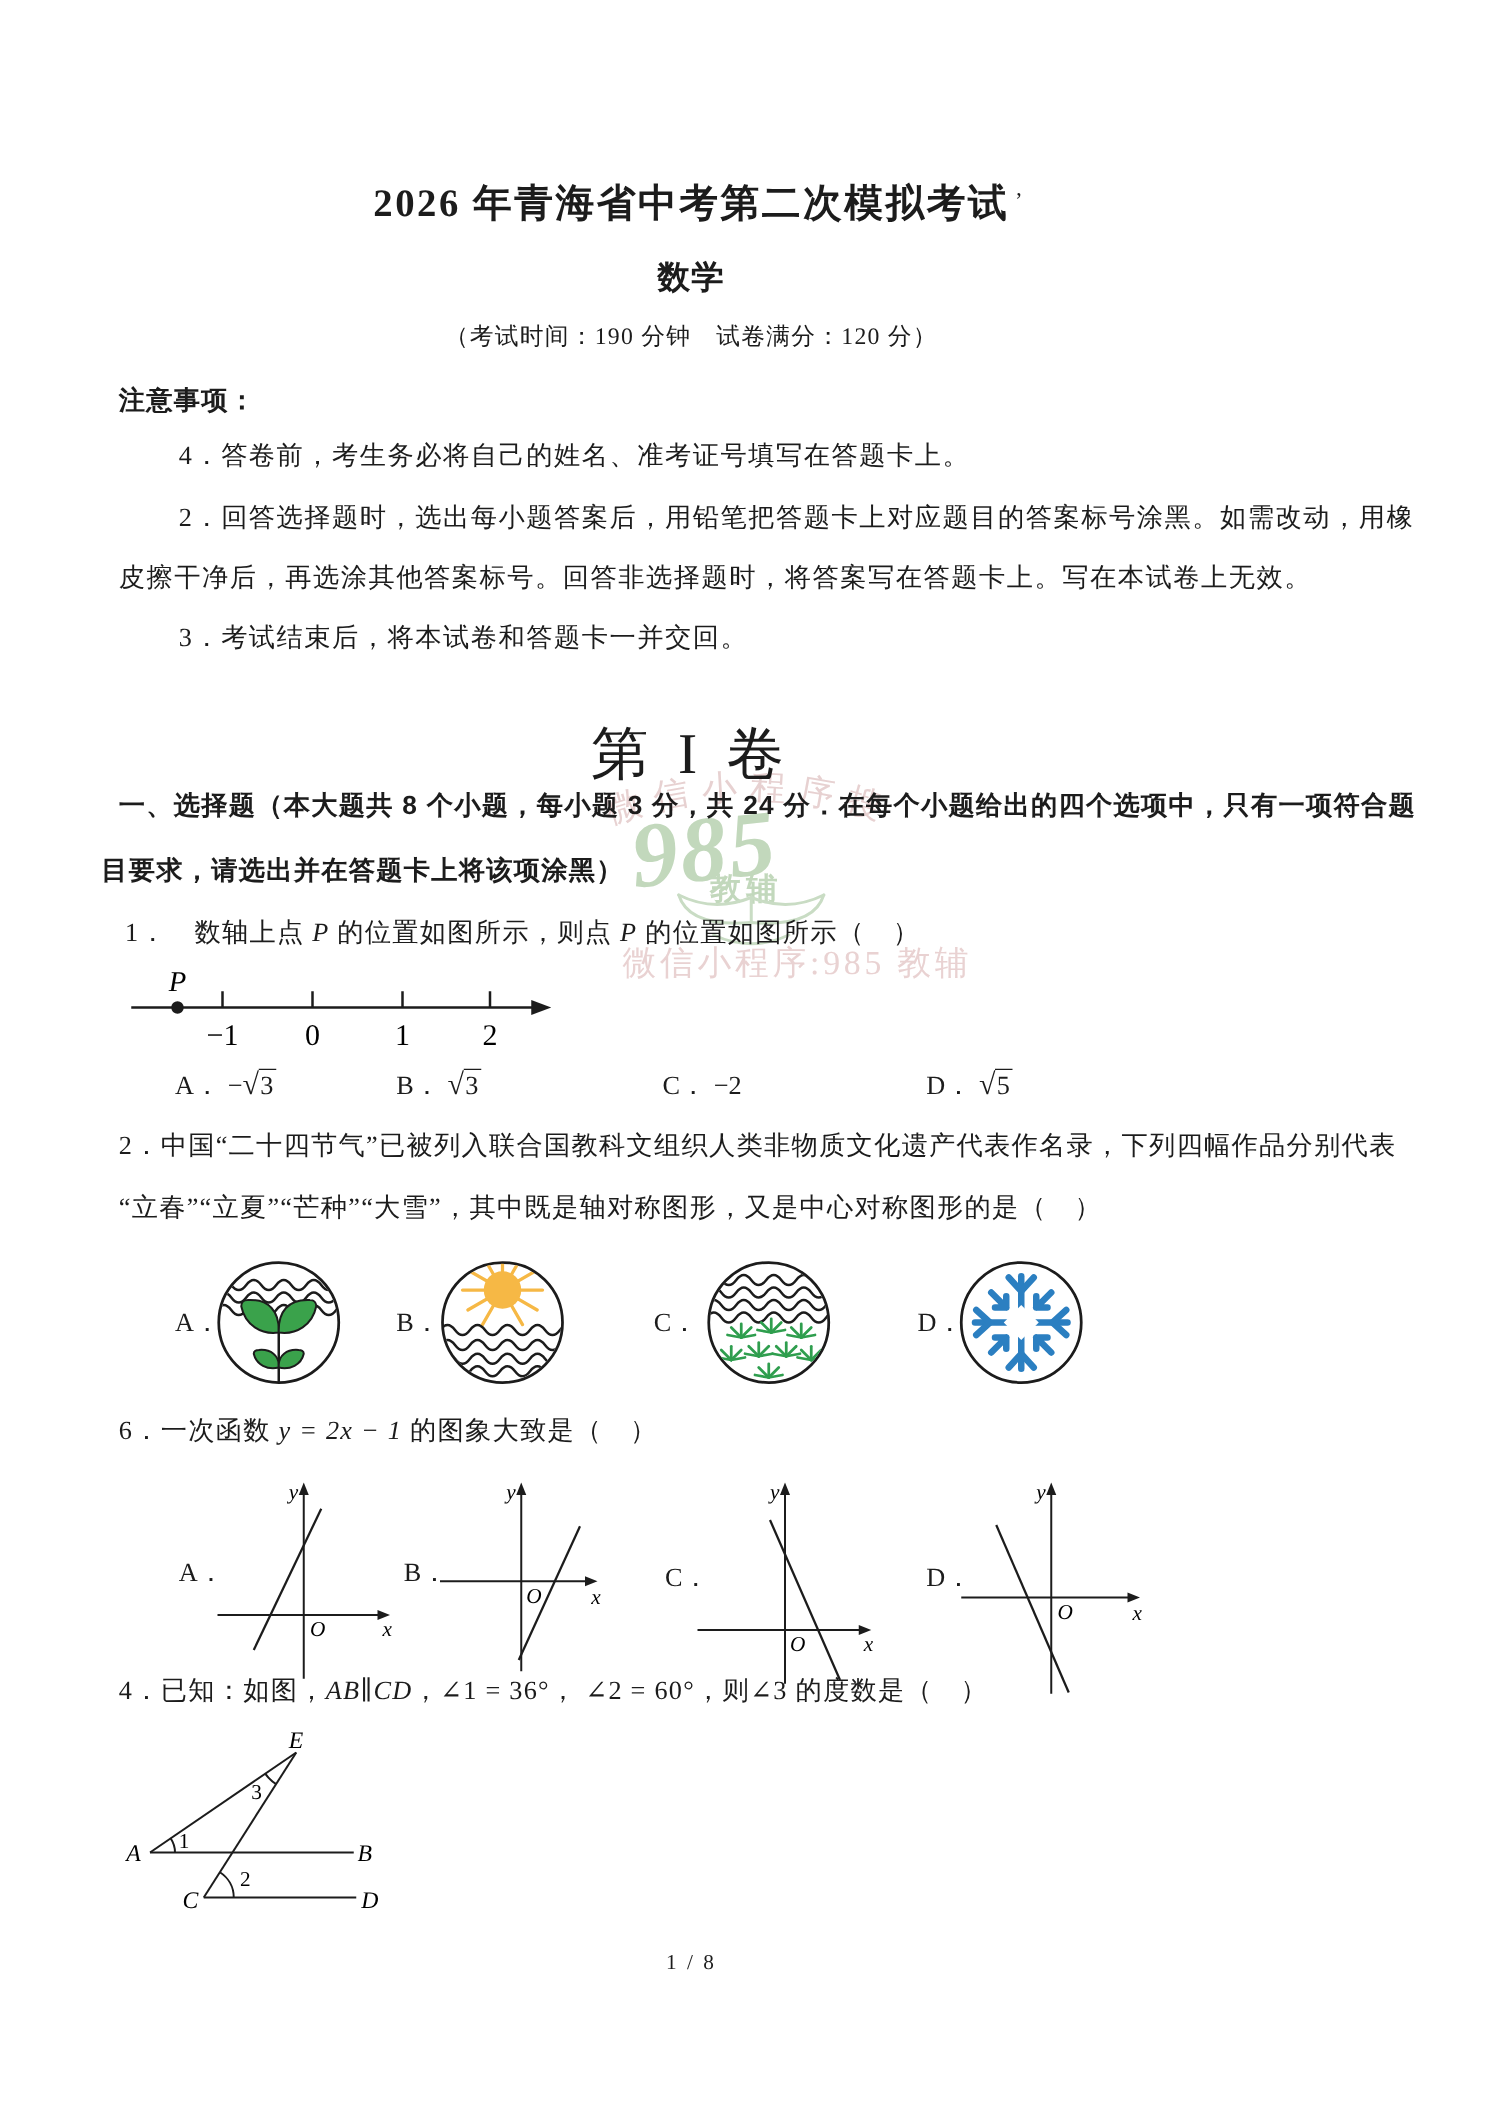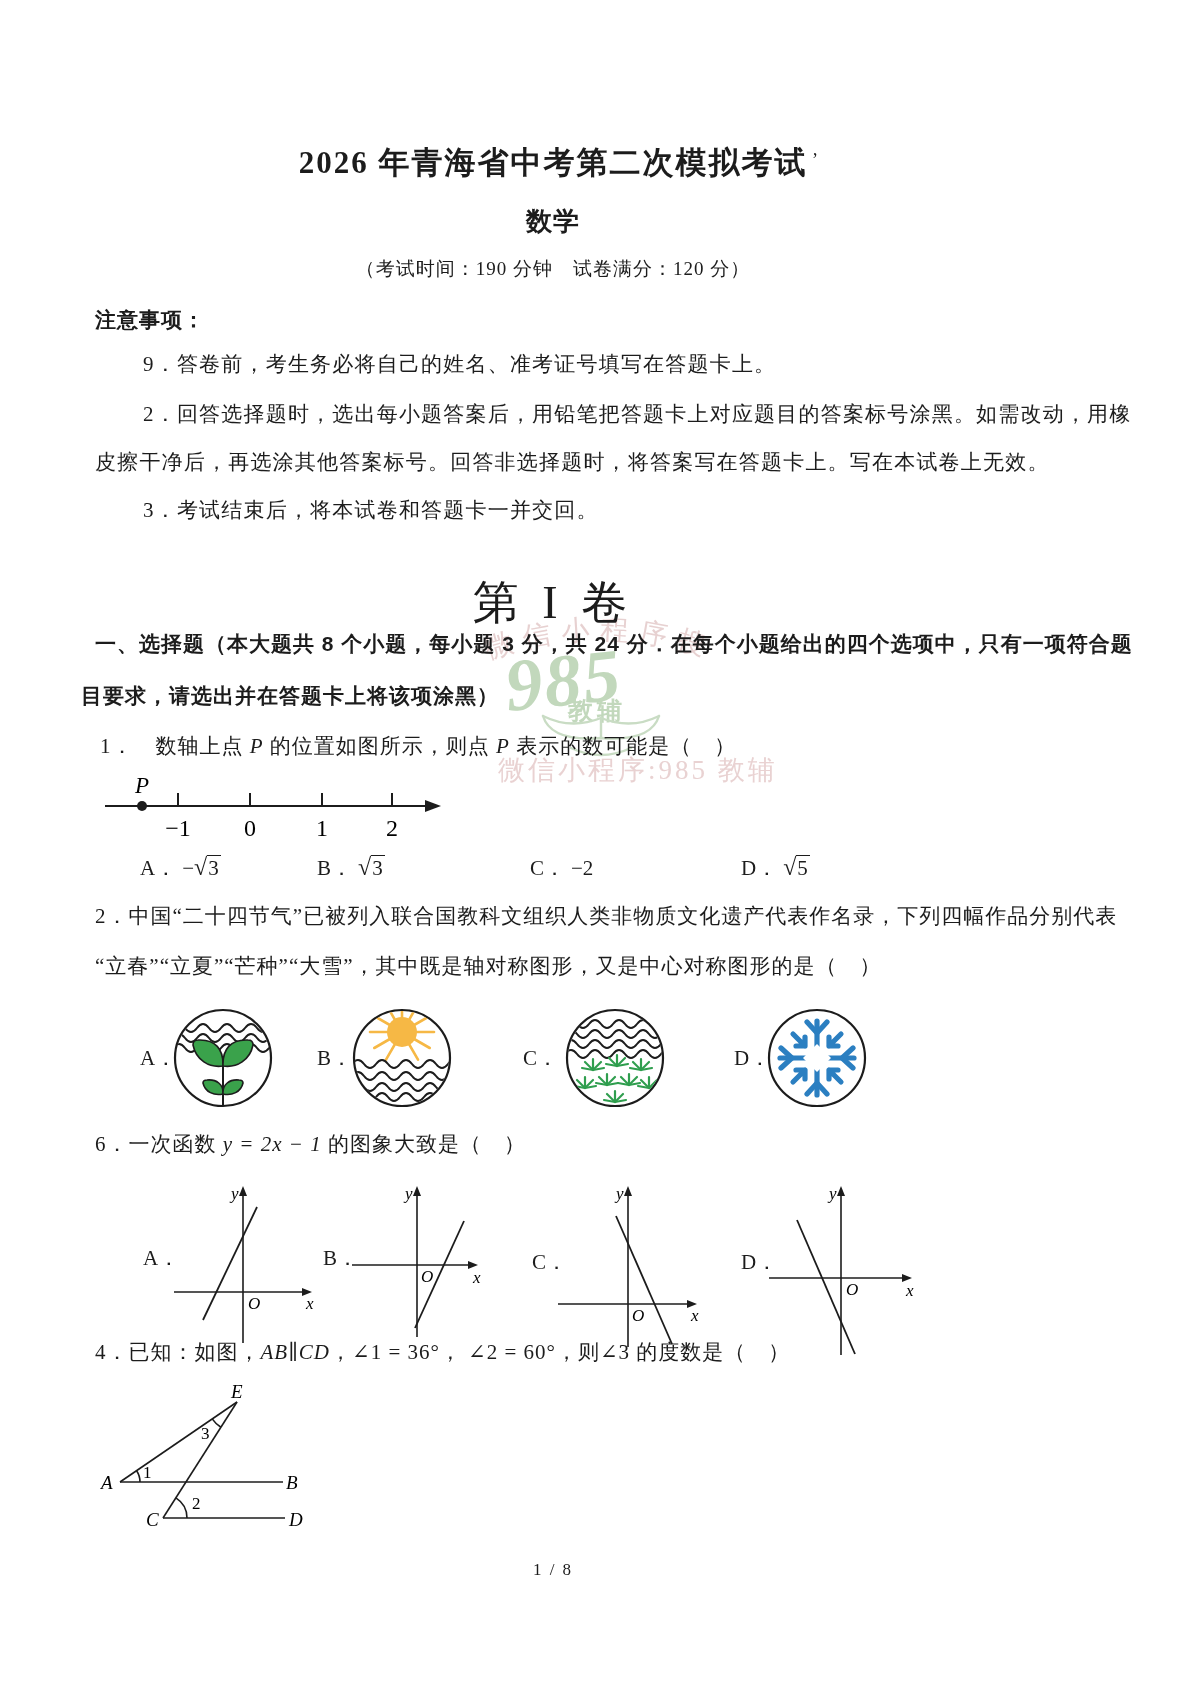--- a/index.html
+++ b/index.html
@@ -52,30 +52,30 @@
     </g>
   </svg>
   <div class="abs wm wm-bottom" style="left:486px;top:752px;color:#e9d2d2;z-index:0;">微信小程序:985 教辅</div>
 
   <div class="abs center title" style="top:142px;z-index:1;">2026 年青海省中考第二次模拟考试</div>
   <div class="abs stray" style="left:812px;top:150px;z-index:1;">’</div>
   <div class="abs center subject" style="top:204px;z-index:1;">数学</div>
   <div class="abs center meta" style="top:256px;z-index:1;">（考试时间：190 分钟　试卷满分：120 分）</div>
 
   <div class="abs hsans" style="left:95px;top:306px;z-index:1;">注意事项：</div>
-  <div class="abs body-line" style="left:143px;top:350px;z-index:1;">9．答卷前，考生务必将自己的姓名、准考证号填写在答题卡上。</div>
+  <div class="abs body-line" style="left:143px;top:350px;z-index:1;">4．答卷前，考生务必将自己的姓名、准考证号填写在答题卡上。</div>
   <div class="abs body-line" style="left:143px;top:400px;z-index:1;">2．回答选择题时，选出每小题答案后，用铅笔把答题卡上对应题目的答案标号涂黑。如需改动，用橡</div>
   <div class="abs body-line" style="left:95px;top:448px;z-index:1;">皮擦干净后，再选涂其他答案标号。回答非选择题时，将答案写在答题卡上。写在本试卷上无效。</div>
   <div class="abs body-line" style="left:143px;top:496px;z-index:1;">3．考试结束后，将本试卷和答题卡一并交回。</div>
 
   <div class="abs center part" style="top:572px;z-index:1;">第 I 卷</div>
   <div class="abs hsans" style="left:95px;top:630px;z-index:1;">一、选择题（本大题共 8 个小题，每小题 3 分，共 24 分．在每个小题给出的四个选项中，只有一项符合题</div>
   <div class="abs hsans" style="left:81px;top:682px;z-index:1;">目要求，请选出并在答题卡上将该项涂黑）</div>
 
-  <div class="abs qline" style="left:100px;top:732px;z-index:1;"><span>1．　数轴上点 </span><span class="ivar">P</span><span> 的位置如图所示，则点 </span><span class="ivar">P</span><span> 表示的数可能是（　）</span></div>
+  <div class="abs qline" style="left:100px;top:732px;z-index:1;"><span>1．　数轴上点 </span><span class="ivar">P</span><span> 的位置如图所示，则点 </span><span class="ivar">P</span><span> 的位置如图所示（　）</span></div>
 
   <svg class="abs" style="left:95px;top:770px;z-index:1;" width="352" height="76" viewBox="0 0 352 76">
     <line x1="10" y1="36" x2="332" y2="36" stroke="#1c1c1c" stroke-width="2"></line>
     <polygon points="330,30 346,36 330,42" fill="#1c1c1c"></polygon>
     <line x1="83" y1="23" x2="83" y2="36" stroke="#1c1c1c" stroke-width="2"></line>
     <line x1="155" y1="23" x2="155" y2="36" stroke="#1c1c1c" stroke-width="2"></line>
     <line x1="227" y1="23" x2="227" y2="36" stroke="#1c1c1c" stroke-width="2"></line>
     <line x1="297" y1="23" x2="297" y2="36" stroke="#1c1c1c" stroke-width="2"></line>
     <circle cx="47" cy="36" r="5" fill="#1c1c1c"></circle>
     <text x="40" y="23" font-size="23" font-style="italic">P</text>

